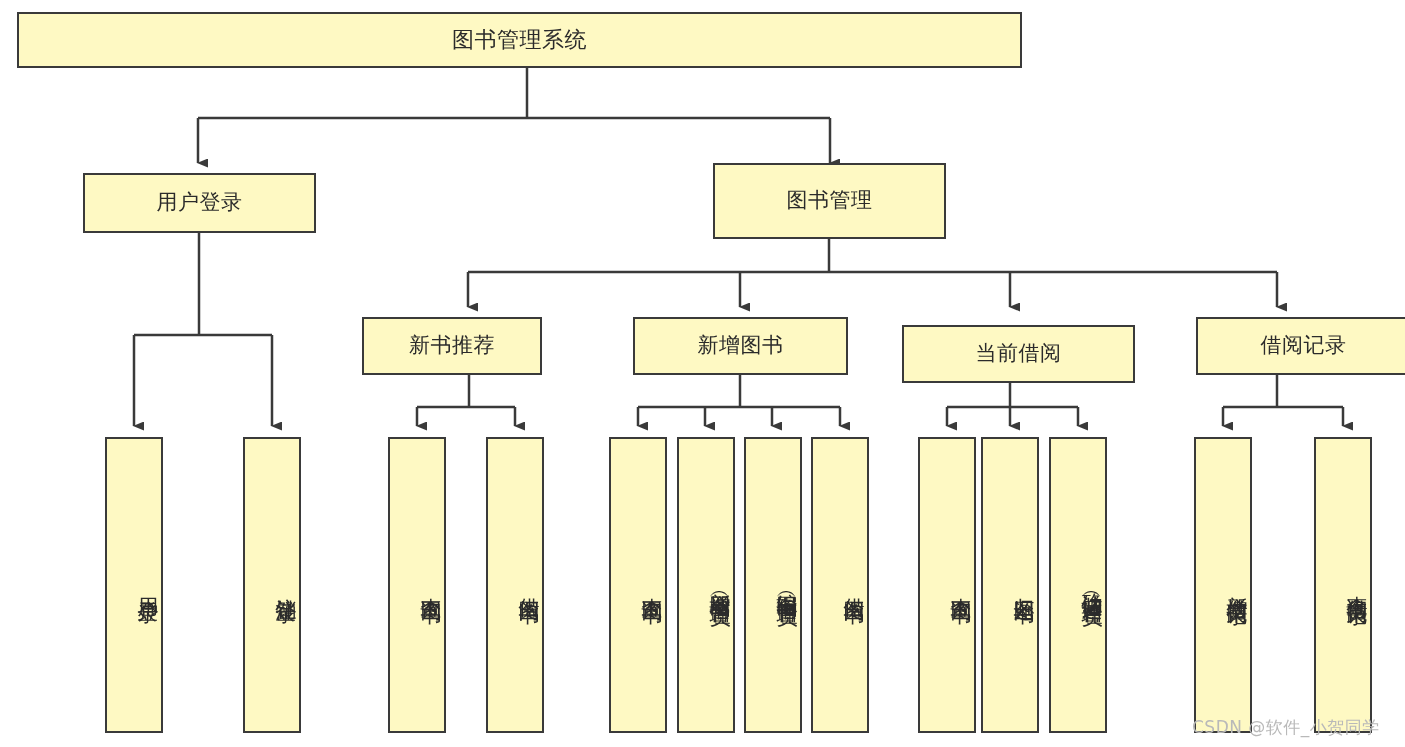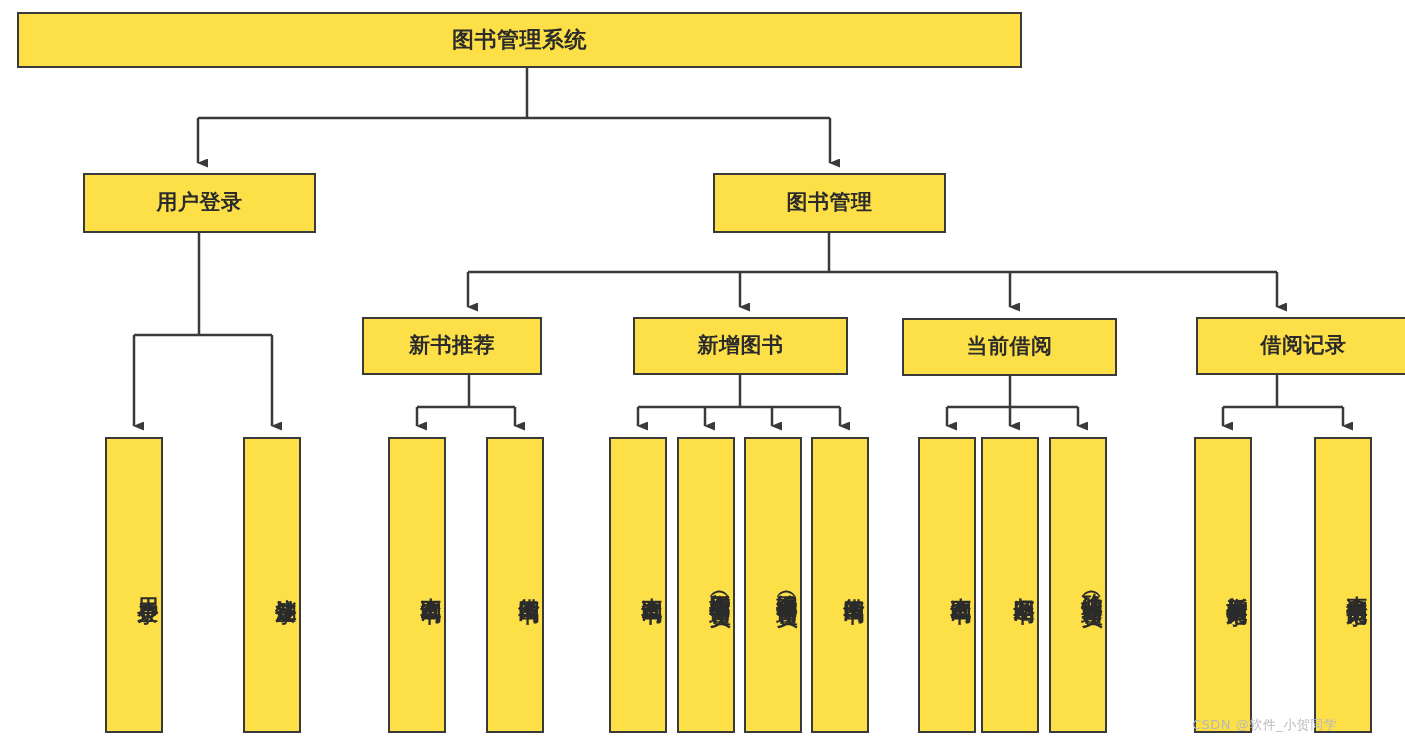--- a/index.html
+++ b/index.html
@@ -23,27 +23,26 @@
     left: 0;
     top: 0;
     width: 1405px;
     height: 747px;
     pointer-events: none;
   }
   .node {
     position: absolute;
     box-sizing: border-box;
     border: 2.5px solid #3a3a3a;
-    background: #fde047;
+    background: #fef9c3;
     display: flex;
     align-items: center;
     justify-content: center;
     color: #2b2b2b;
     letter-spacing: 0.5px;
-    font-weight: bold;
   }
   .node.horiz {
     font-size: 21px;
     line-height: 1.2;
     text-align: center;
   }
   .node.root {
     font-size: 22px;
   }
   .node.vert {
@@ -57,21 +56,21 @@
     white-space: normal;
   }
   .node.vert .label {
     writing-mode: vertical-rl;
     text-orientation: upright;
     letter-spacing: 2px;
     display: block;
   }
   .watermark {
     position: absolute;
-    font-size: 13px;
+    font-size: 17px;
     color: #b9b9b9;
     white-space: nowrap;
     font-family: "DejaVu Sans", "Liberation Sans", sans-serif;
     letter-spacing: 0.5px;
   }
 </style>
 </head>
 <body>
 
 <div id="canvas">
@@ -127,33 +126,33 @@
   </svg>
 
   <div class="node horiz root" style="left:17px; top:12px; width:1005px; height:56px;">
     <span class="label">图书管理系统</span>
   </div>
 
   <div class="node horiz" style="left:83px; top:173px; width:233px; height:60px;">
     <span class="label">用户登录</span>
   </div>
 
-  <div class="node horiz" style="left:713px; top:173px; width:233px; height:60px;">
+  <div class="node horiz" style="left:713px; top:163px; width:233px; height:76px;">
     <span class="label">图书管理</span>
   </div>
 
   <div class="node horiz" style="left:362px; top:317px; width:180px; height:58px;">
     <span class="label">新书推荐</span>
   </div>
 
   <div class="node horiz" style="left:633px; top:317px; width:215px; height:58px;">
     <span class="label">新增图书</span>
   </div>
 
-  <div class="node horiz" style="left:902px; top:318px; width:215px; height:58px;">
+  <div class="node horiz" style="left:902px; top:325px; width:233px; height:58px;">
     <span class="label">当前借阅</span>
   </div>
 
   <div class="node horiz" style="left:1196px; top:317px; width:215px; height:58px;">
     <span class="label">借阅记录</span>
   </div>
 
   <div class="node vert" style="left:105px; top:437px; width:58px; height:296px;">
     <span class="label">用户登录</span>
   </div>

